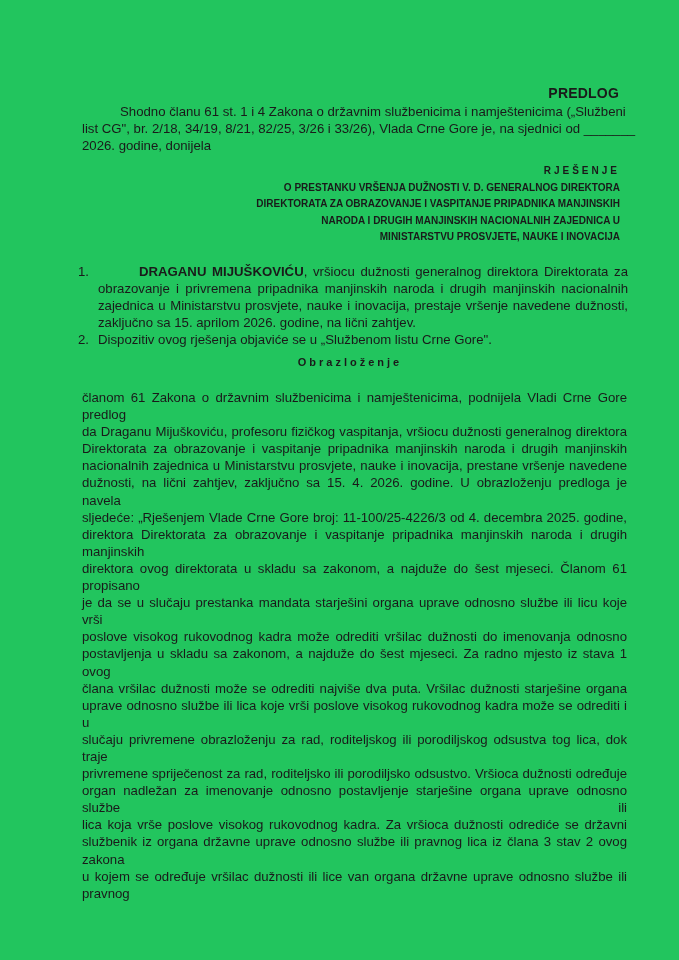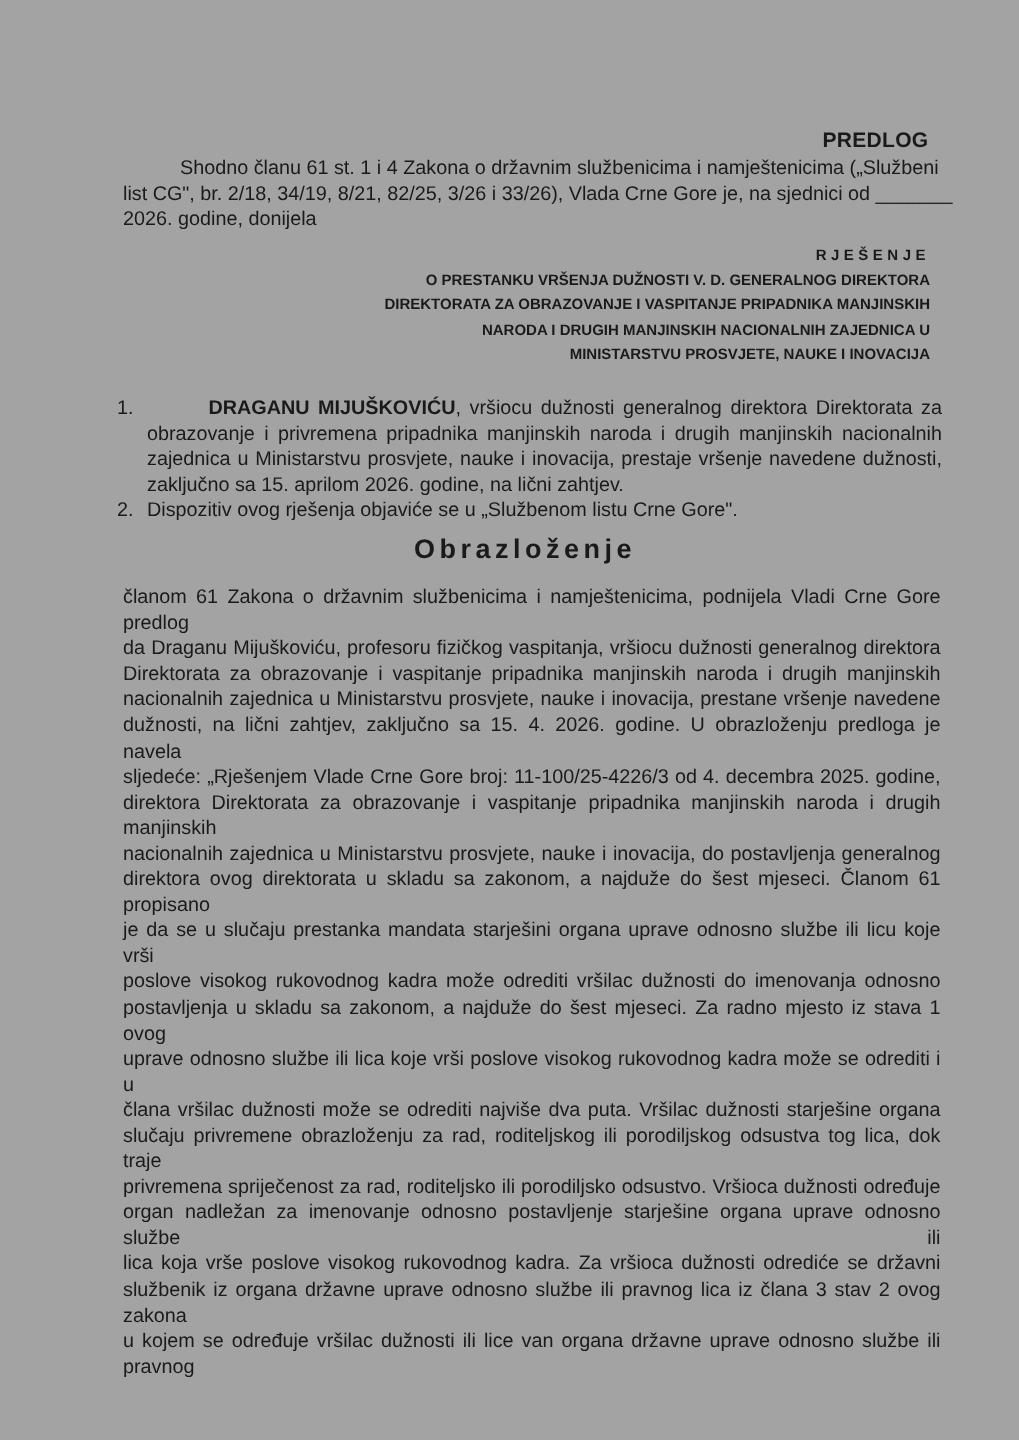--- a/index.html
+++ b/index.html
@@ -13,21 +13,21 @@
       position: relative;
       overflow: hidden;
       font-family: "Liberation Sans", sans-serif;
       color: #1a1a1a;
     }
     .page {
       position: absolute;
       left: 0; top: 0;
       width: 679px;
       height: 960px;
-      background: #a3a3a3;
+      background: #22c55e;
     }
     .predlog {
       position: absolute;
       top: 85px;
       right: 60px;
       font-weight: bold;
       font-size: 14px;
       letter-spacing: 0.2px;
     }
     .intro {
@@ -80,21 +80,21 @@
       text-align: center;
       text-align-last: left;
     }
     .obraz-title {
       position: absolute;
       left: 80px;
       top: 356px;
       width: 540px;
       text-align: center;
       font-weight: bold;
-      font-size: 18px;
+      font-size: 11px;
       letter-spacing: 3px;
     }
     .body-para {
       position: absolute;
       left: 82px;
       top: 389px;
       width: 545px;
       font-size: 13.2px;
       line-height: 17.1px;
     }
@@ -139,29 +139,28 @@
   <div class="obraz-title">Obrazloženje</div>
 
   <div class="body-para">
     <span class="justify-line">članom 61 Zakona o državnim službenicima i namještenicima, podnijela Vladi Crne Gore predlog</span>
     <span class="justify-line">da Draganu Mijuškoviću, profesoru fizičkog vaspitanja, vršiocu dužnosti generalnog direktora</span>
     <span class="justify-line">Direktorata za obrazovanje i vaspitanje pripadnika manjinskih naroda i drugih manjinskih</span>
     <span class="justify-line">nacionalnih zajednica u Ministarstvu prosvjete, nauke i inovacija, prestane vršenje navedene</span>
     <span class="justify-line">dužnosti, na lični zahtjev, zaključno sa 15. 4. 2026. godine. U obrazloženju predloga je navela</span>
     <span class="justify-line">sljedeće: „Rješenjem Vlade Crne Gore broj: 11-100/25-4226/3 od 4. decembra 2025. godine,</span>
     <span class="justify-line">direktora Direktorata za obrazovanje i vaspitanje pripadnika manjinskih naroda i drugih manjinskih</span>
-    <span class="justify-line">nacionalnih zajednica u Ministarstvu prosvjete, nauke i inovacija, do postavljenja generalnog</span>
     <span class="justify-line">direktora ovog direktorata u skladu sa zakonom, a najduže do šest mjeseci. Članom 61 propisano</span>
     <span class="justify-line">je da se u slučaju prestanka mandata starješini organa uprave odnosno službe ili licu koje vrši</span>
     <span class="justify-line">poslove visokog rukovodnog kadra može odrediti vršilac dužnosti do imenovanja odnosno</span>
     <span class="justify-line">postavljenja u skladu sa zakonom, a najduže do šest mjeseci. Za radno mjesto iz stava 1 ovog</span>
+    <span class="justify-line">člana vršilac dužnosti može se odrediti najviše dva puta. Vršilac dužnosti starješine organa</span>
     <span class="justify-line">uprave odnosno službe ili lica koje vrši poslove visokog rukovodnog kadra može se odrediti i u</span>
-    <span class="justify-line">člana vršilac dužnosti može se odrediti najviše dva puta. Vršilac dužnosti starješine organa</span>
     <span class="justify-line">slučaju privremene obrazloženju za rad, roditeljskog ili porodiljskog odsustva tog lica, dok traje</span>
-    <span class="justify-line">privremena spriječenost za rad, roditeljsko ili porodiljsko odsustvo. Vršioca dužnosti određuje</span>
+    <span class="justify-line">privremene spriječenost za rad, roditeljsko ili porodiljsko odsustvo. Vršioca dužnosti određuje</span>
     <span class="justify-line">organ nadležan za imenovanje odnosno postavljenje starješine organa uprave odnosno službe ili</span>
     <span class="justify-line">lica koja vrše poslove visokog rukovodnog kadra. Za vršioca dužnosti odrediće se državni</span>
     <span class="justify-line">službenik iz organa državne uprave odnosno službe ili pravnog lica iz člana 3 stav 2 ovog zakona</span>
     <span class="justify-line">u kojem se određuje vršilac dužnosti ili lice van organa državne uprave odnosno službe ili pravnog</span>
 
   </div>
 
 </div>
 
 </body></html>

